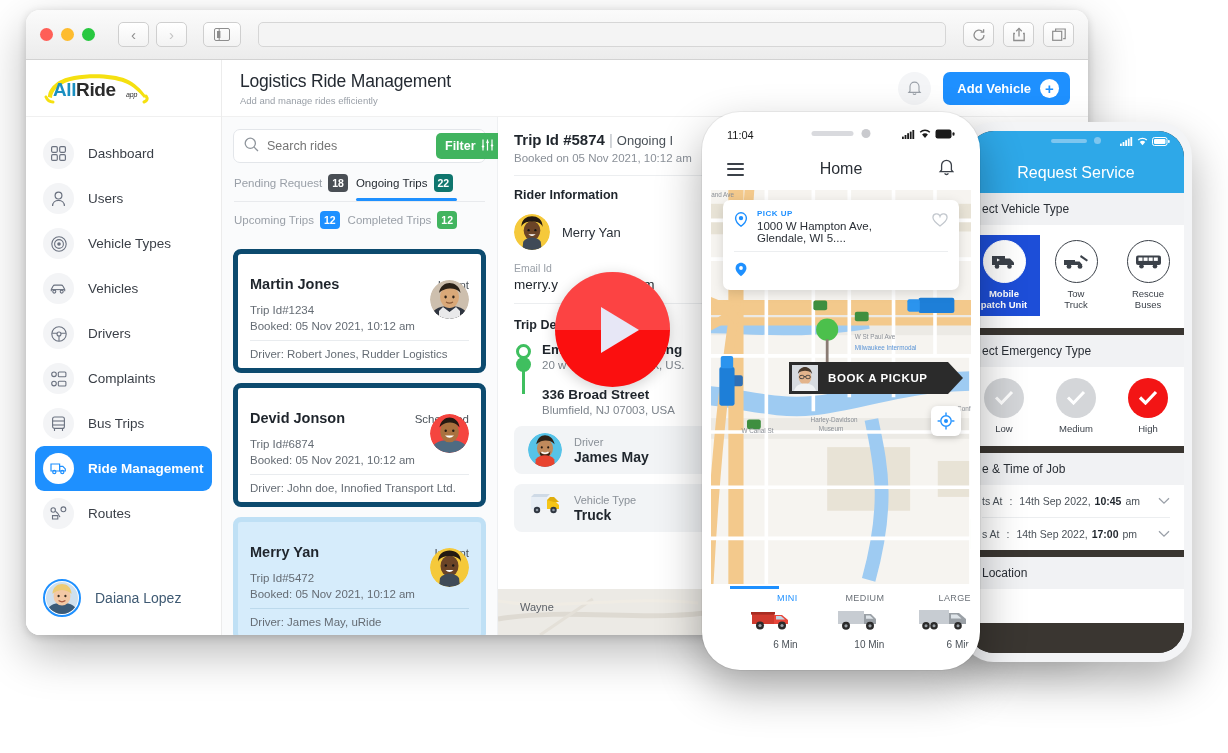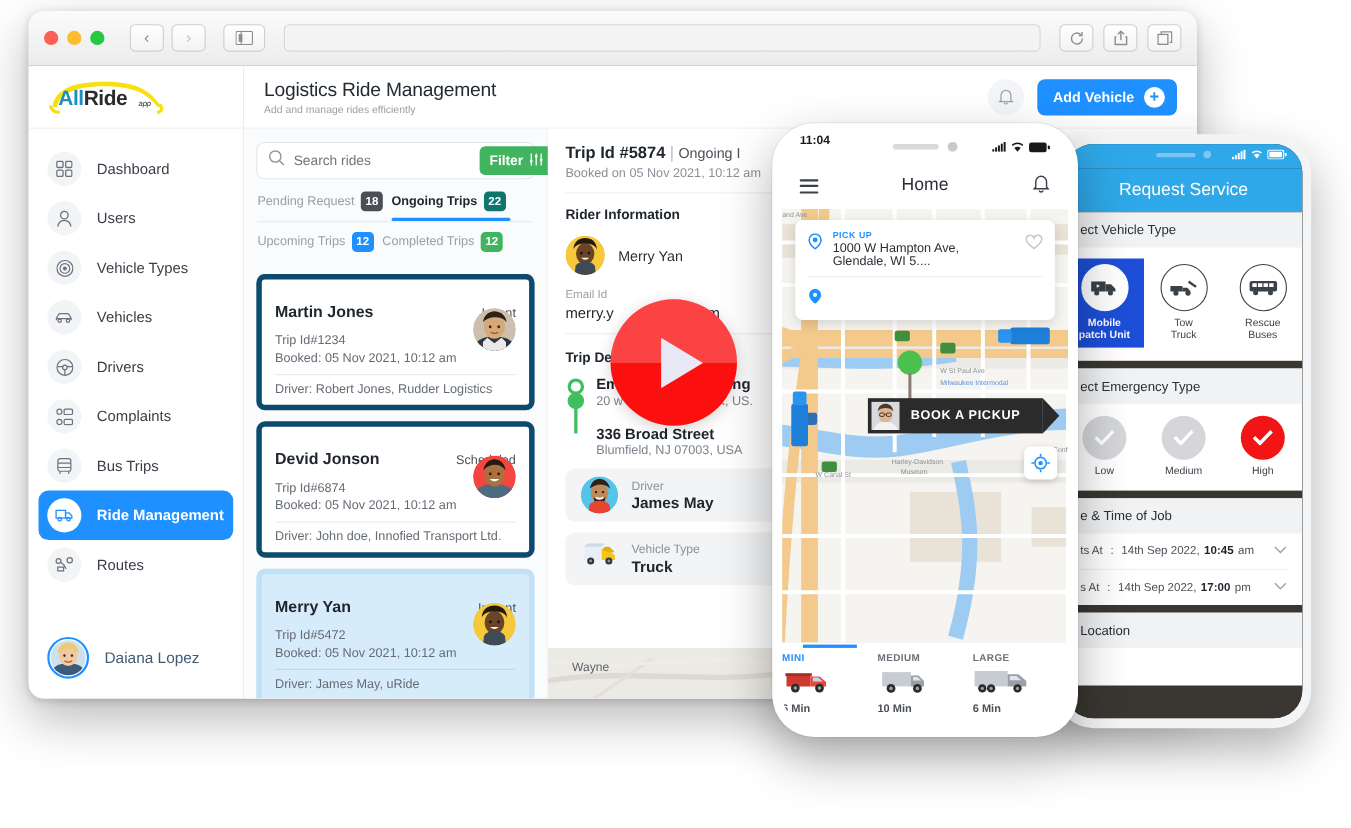--- a/index.html
+++ b/index.html
@@ -149,21 +149,21 @@
     height: 26px; background: #41b45f; color: #fff; border: none; border-radius: 5px;
     display: flex; align-items: center; gap: 5px; padding: 0 9px;
     font-size: 12.5px; font-weight: 700; font-family: Liberation Sans, sans-serif; cursor: pointer;
   }
   .tabs-row {
     display: flex; align-items: center; gap: 8px;
     padding: 11px 12px 0; position: relative;
   }
   .tab { display: flex; align-items: center; gap: 6px; cursor: pointer; position: relative; padding-bottom: 9px; }
   .tab-label { font-size: 11.5px; color: #9aa0a8; }
-  .tab.active .tab-label { color: #1f252c; font-weight: 700; }
+  .tab.active .tab-label { color: #1f252c; font-weight: 400; }
   .tab.active::after {
     content: ""; position: absolute; left: 0; right: -4px; bottom: 0;
     height: 3px; background: #1e90ff; border-radius: 2px;
   }
   .badge {
     min-width: 18px; height: 18px; border-radius: 4px; color: #fff;
     font-size: 10.5px; font-weight: 700;
     display: flex; align-items: center; justify-content: center; padding: 0 4px;
   }
   .tabs-div { height: 1px; background: #e8eaed; margin: 0 12px; }
@@ -253,22 +253,22 @@
     position: absolute; left: 702px; top: 112px; width: 278px; height: 558px;
     background: #fff; border-radius: 38px; z-index: 20;
     box-shadow: 0 20px 46px rgba(0,0,0,.32), 0 0 0 1px rgba(0,0,0,.05);
     padding: 10px 9px;
   }
   .phone-screen {
     width: 100%; height: 100%; border-radius: 29px; overflow: hidden;
     background: #fff; position: relative; display: flex; flex-direction: column;
   }
   .status-bar {
-    height: 26px; display: flex; padding: 0 16px;
-    font-size: 11px; font-weight: 700; color: #1a1a1a; position: relative; flex: none;
+    height: 26px; display: flex; align-items: center; padding: 0 16px;
+    font-size: 11px; font-weight: 400; color: #1a1a1a; position: relative; flex: none;
   }
   .status-right { margin-left: auto; display: flex; align-items: center; gap: 4px; }
   .notch {
     position: absolute; left: 50%; transform: translateX(-50%); top: 7px;
     display: flex; align-items: center; gap: 8px;
   }
   .notch-bar { width: 42px; height: 5px; border-radius: 3px; background: #d9dade; }
   .notch-dot { width: 9px; height: 9px; border-radius: 50%; background: #c9cace; }
   .phone-nav {
     height: 42px; display: flex; align-items: center; padding: 0 16px; flex: none;
@@ -299,21 +299,21 @@
   }
   .book-face { width: 26px; height: 26px; overflow: hidden; margin-right: 10px; flex: none; }
   .gps-btn {
     position: absolute; right: 10px; top: 216px; width: 30px; height: 30px;
     background: #fff; border-radius: 6px; box-shadow: 0 2px 7px rgba(0,0,0,.18);
     display: flex; align-items: center; justify-content: center; z-index: 5;
   }
   .veh-strip {
     height: 76px; background: #fff; display: flex; flex: none; padding-top: 2px;
   }
-  .veh-col { flex: 1; display: flex; flex-direction: column; align-items: flex-start; position: relative; font-weight: bold; }
+  .veh-col { flex: 1; display: flex; flex-direction: column; align-items: flex-end; position: relative; }
   .veh-col.active::before {
     content: ""; position: absolute; top: 0; left: 22%; right: 22%; height: 3px; background: #1e90ff;
   }
   .veh-name { font-size: 9px; color: #6b7178; margin-top: 7px; letter-spacing: .4px; }
   .veh-col.active .veh-name { color: #1e90ff; }
   .veh-time { font-size: 10px; color: #4a5158; margin-top: 3px; }
   .veh-img { height: 30px; margin-top: 3px; }
 
   
   .phone-right {

